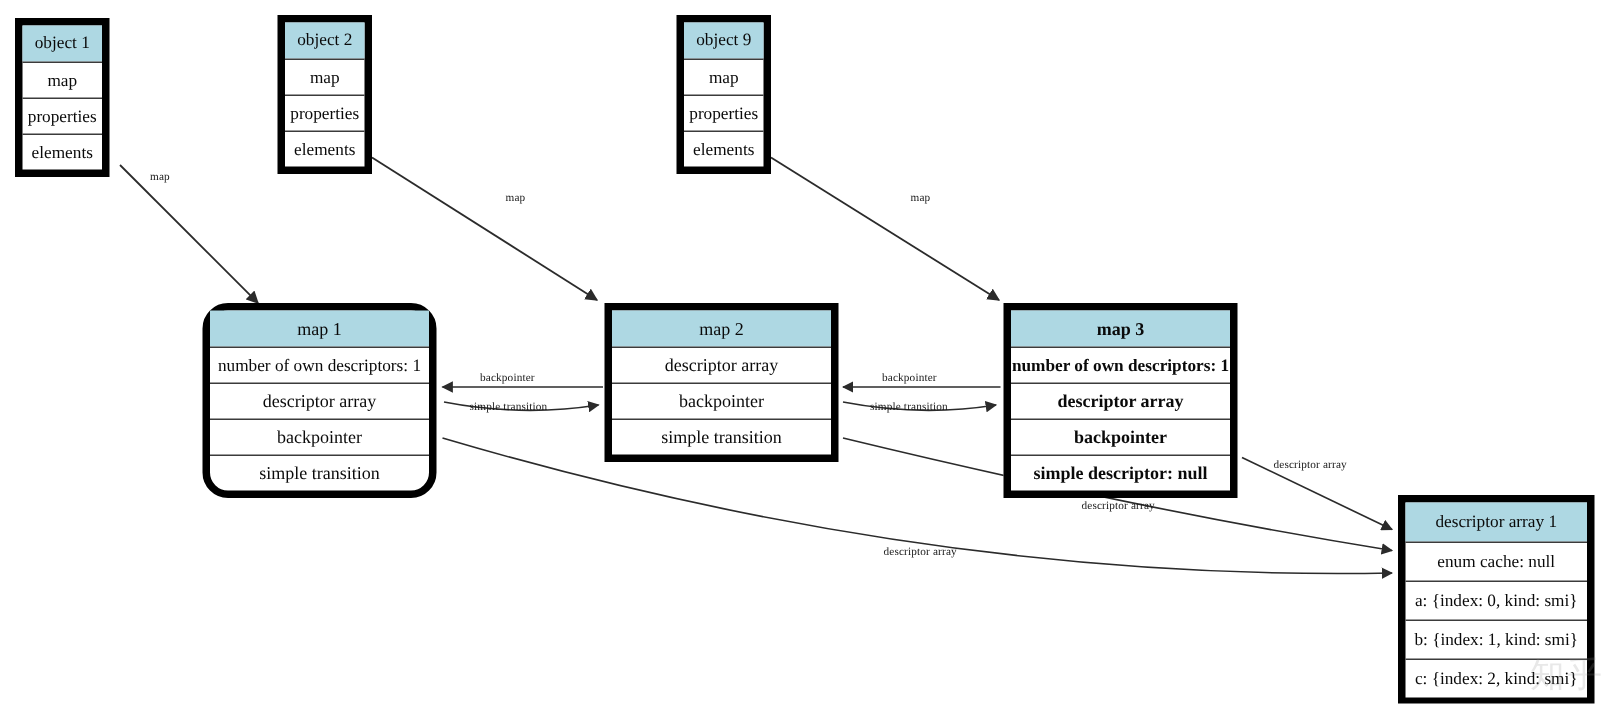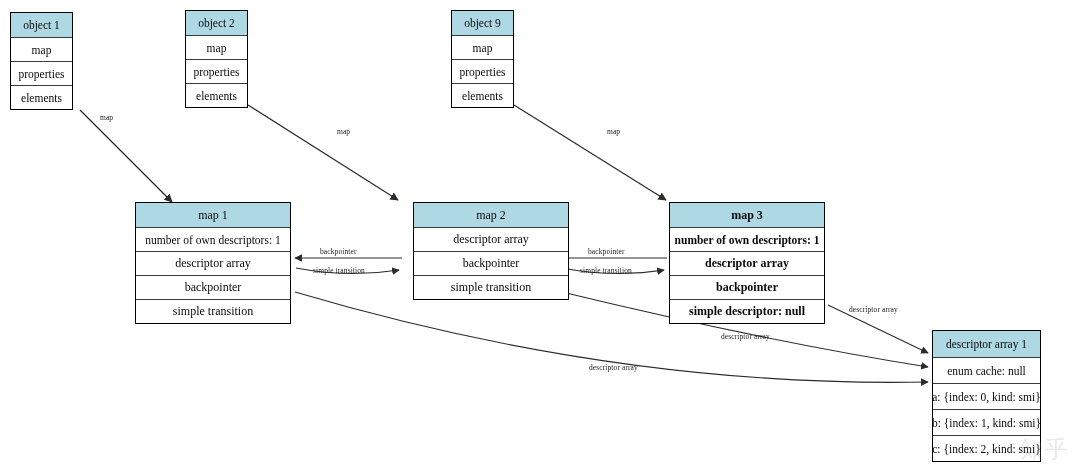--- a/index.html
+++ b/index.html
@@ -22,21 +22,21 @@
   }
   #edges {
     position: absolute;
     left: 0; top: 0;
     width: 1080px;
     height: 469px;
     pointer-events: none;
   }
   .node {
     position: absolute;
-    border: 1px solid #000000;
+    border: 5px solid #000000;
     background: #ffffff;
     box-sizing: border-box;
   }
   .node .row {
     border-top: 1px solid #3b3b3b;
     box-sizing: border-box;
     display: flex;
     align-items: center;
     justify-content: center;
     text-align: center;
@@ -53,21 +53,21 @@
   
   .obj-node { width: 63px; }
   .obj-node .row { height: 24px; font-size: 11.5px; }
 
   
   .map-node { width: 156px; }
   .map-node .row { height: 24px; font-size: 12px; }
   .map-node .row.hdr-num { font-size: 11.5px; }
 
   
-  .desc-node { width: 109px; }
+  .desc-node { width: 131px; }
   .desc-node .row { height: 26px; font-size: 11.5px; }
 
   .edge-label {
     position: absolute;
     font-family: "Liberation Serif", "DejaVu Serif", serif;
     font-size: 7.5px;
     color: #1a1a1a;
     white-space: nowrap;
     letter-spacing: 0.1px;
   }
@@ -132,29 +132,29 @@
     <div class="row">elements</div>
   </div>
 
   <div class="node obj-node" style="left:451px; top:10px;">
     <div class="row header">object 9</div>
     <div class="row">map</div>
     <div class="row">properties</div>
     <div class="row">elements</div>
   </div>
 
-  <div class="node map-node" style="left:135px; top:202px;">
+  <div class="node map-node" style="left:135px; top:202px;border-radius:17px;">
     <div class="row header">map 1</div>
     <div class="row hdr-num">number of own descriptors: 1</div>
     <div class="row">descriptor array</div>
     <div class="row">backpointer</div>
     <div class="row">simple transition</div>
   </div>
 
-  <div class="node map-node" style="left:413px; top:202px;font-family:Liberation Serif, serif;">
+  <div class="node map-node" style="left:403px; top:202px;font-family:Liberation Serif, serif;">
     <div class="row header">map 2</div>
     <div class="row">descriptor array</div>
     <div class="row">backpointer</div>
     <div class="row">simple transition</div>
   </div>
 
   <div class="node map-node" style="left:669px; top:202px;font-weight:bold;">
     <div class="row header">map 3</div>
     <div class="row hdr-num">number of own descriptors: 1</div>
     <div class="row">descriptor array</div>

